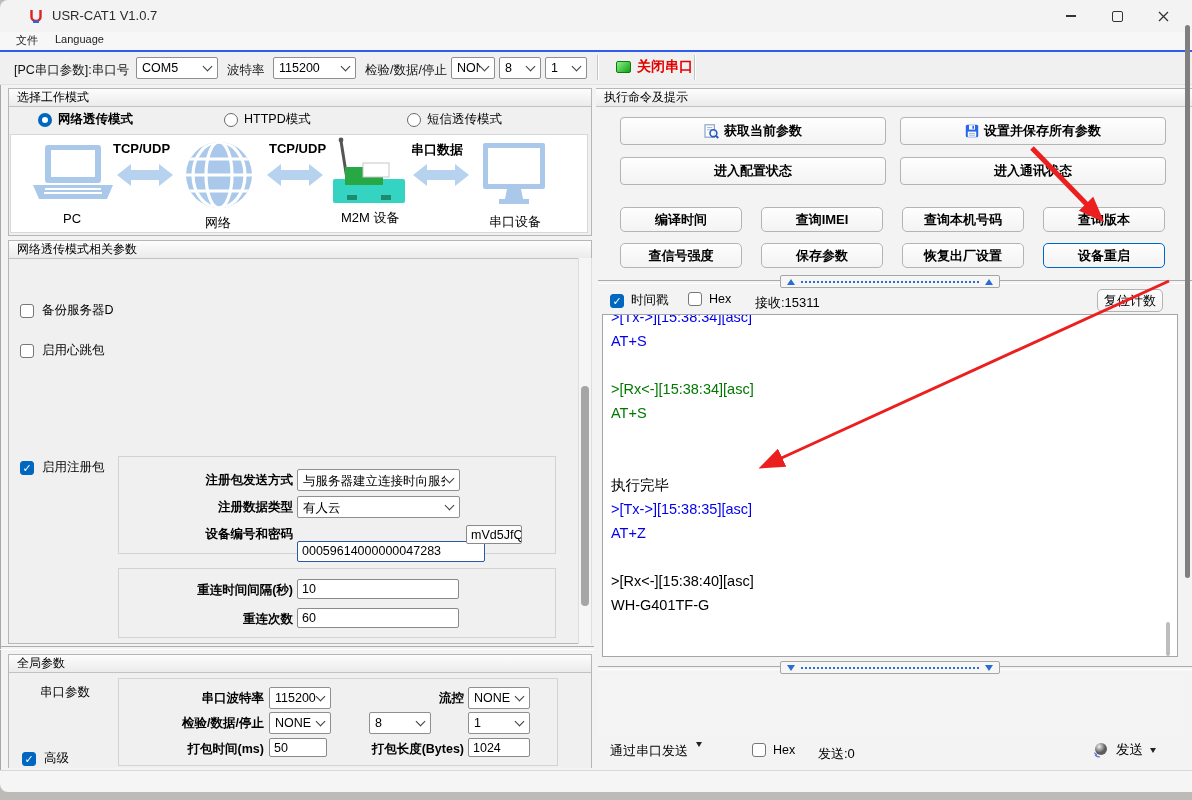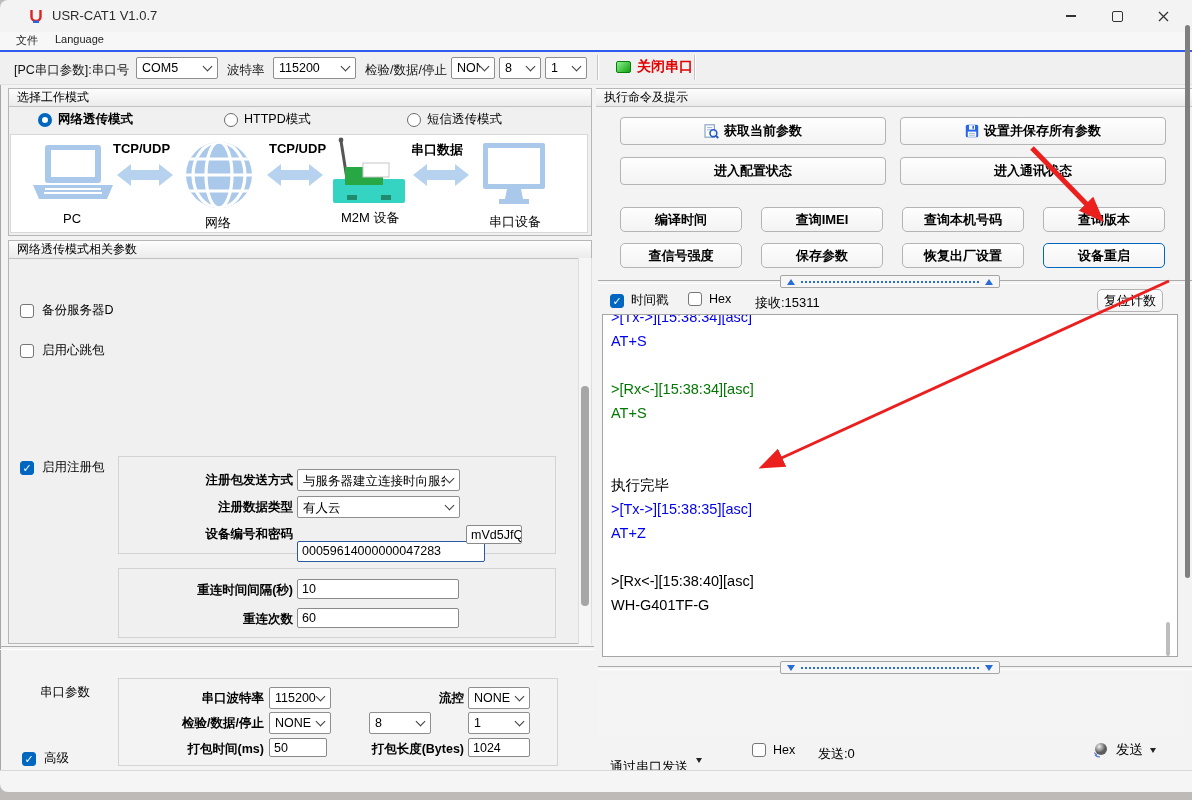--- a/index.html
+++ b/index.html
@@ -236,20 +236,23 @@
     <div class="ab rlbl" style="left:8px;top:42px;width:166px">重连次数</div>
     <div class="ab ibox" style="left:178px;top:39px;width:162px;height:20px">60</div>
   </div>
 
   <div class="ab sb-track" style="left:578px;top:258px;width:14px;height:386px">
     <div class="sb-thumb ab" style="left:2px;top:128px;width:8px;height:220px"></div>
   </div>
 
   <div class="ab ridge" style="left:0;top:646px;width:594px"></div>
 
+  <div class="ab gbox" style="left:8px;top:654px;width:584px;height:114px;border-bottom:none">
+    <div class="gheader">全局参数</div>
+  </div>
   <div class="ab lbl" style="left:40px;top:684px">串口参数</div>
   <div class="ab fset" style="left:118px;top:678px;width:440px;height:88px">
     <div class="ab rlbl" style="left:40px;top:11px;width:105px">串口波特率</div>
     <div class="ab combo" style="left:150px;top:8px;width:62px">
       <span class="cv">115200</span>
         <span class="chev"></span>
     </div>
     <div class="ab rlbl" style="left:285px;top:11px;width:60px">流控</div>
     <div class="ab combo" style="left:349px;top:8px;width:62px">
       <span class="cv">NONE</span>
@@ -376,21 +379,21 @@
 
   <div class="ab ridge" style="left:598px;top:666px;width:594px"></div>
   <div class="ab pill" style="left:780px;top:661px;width:220px">
     <span class="tri-dn"></span>
     <span class="dots"></span>
     <span class="tri-dn"></span>
   </div>
 
   <div class="ab" style="left:598px;top:675px;width:586px;height:62px;background:#f4f4f4"></div>
 
-  <div class="ab" style="left:610px;top:758px;display:flex;align-items:flex-start;gap:8px">
+  <div class="ab" style="left:610px;top:742px;display:flex;align-items:flex-start;gap:8px">
     <span class="lbl" style="font-size:13px">通过串口发送</span>
     <span class="tri-sm"></span>
   </div>
   <div class="ab" style="left:752px;top:743px;display:flex;align-items:center;gap:7px">
     <span class="cb"></span>
     <span class="lbl">Hex</span>
   </div>
   <div class="ab lbl" style="left:818px;top:745px;font-size:13px">发送:0</div>
   <div class="ab" style="left:1093px;top:741px;display:flex;align-items:center;gap:7px">
     <svg width="16" height="16" viewBox="0 0 16 16">

